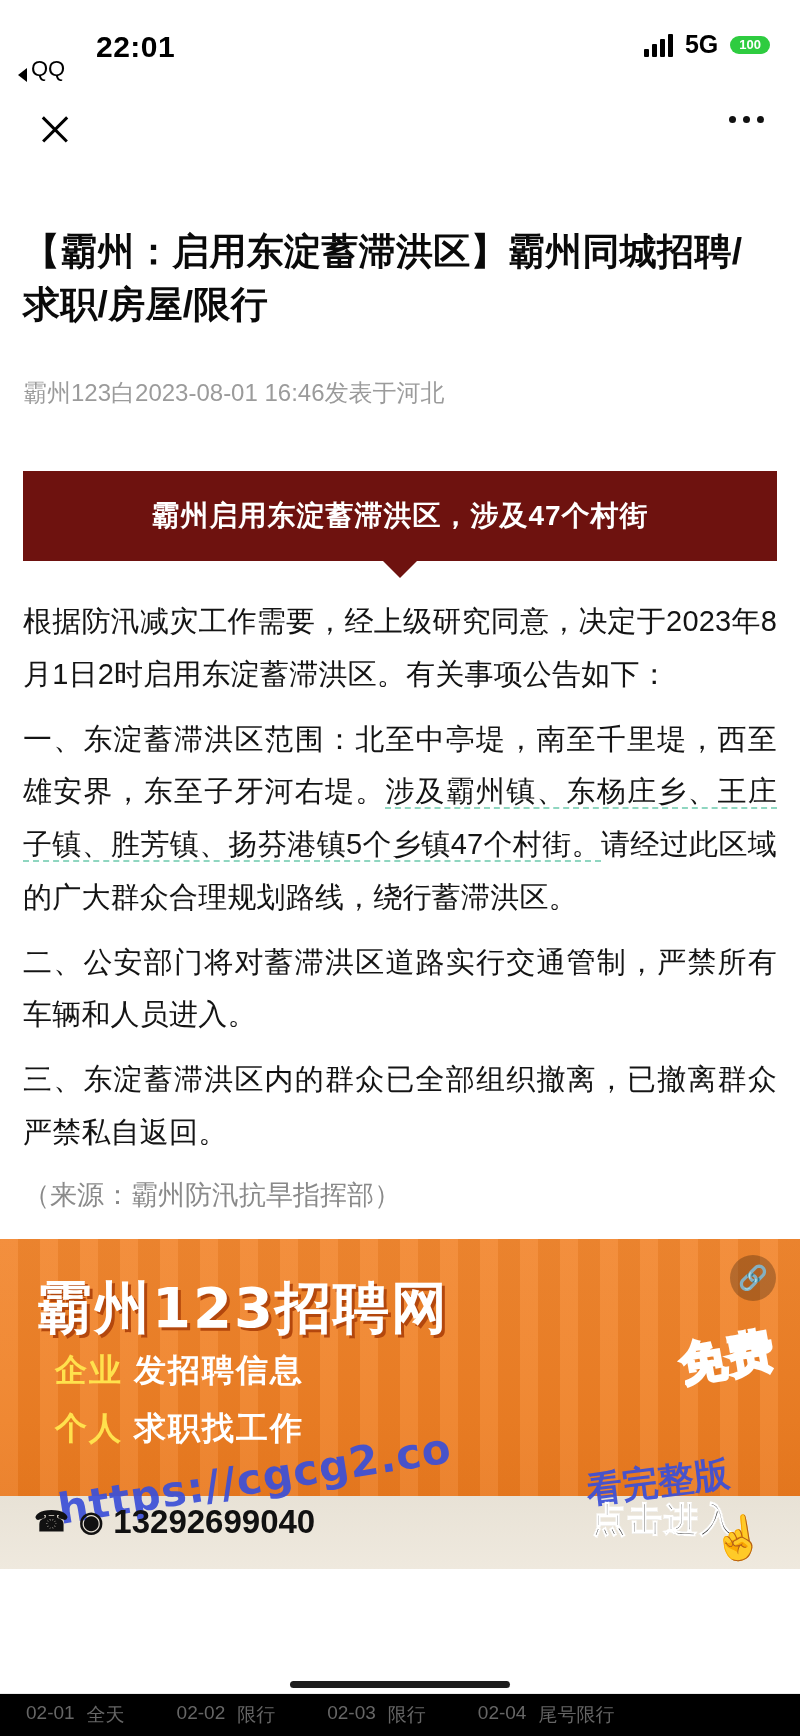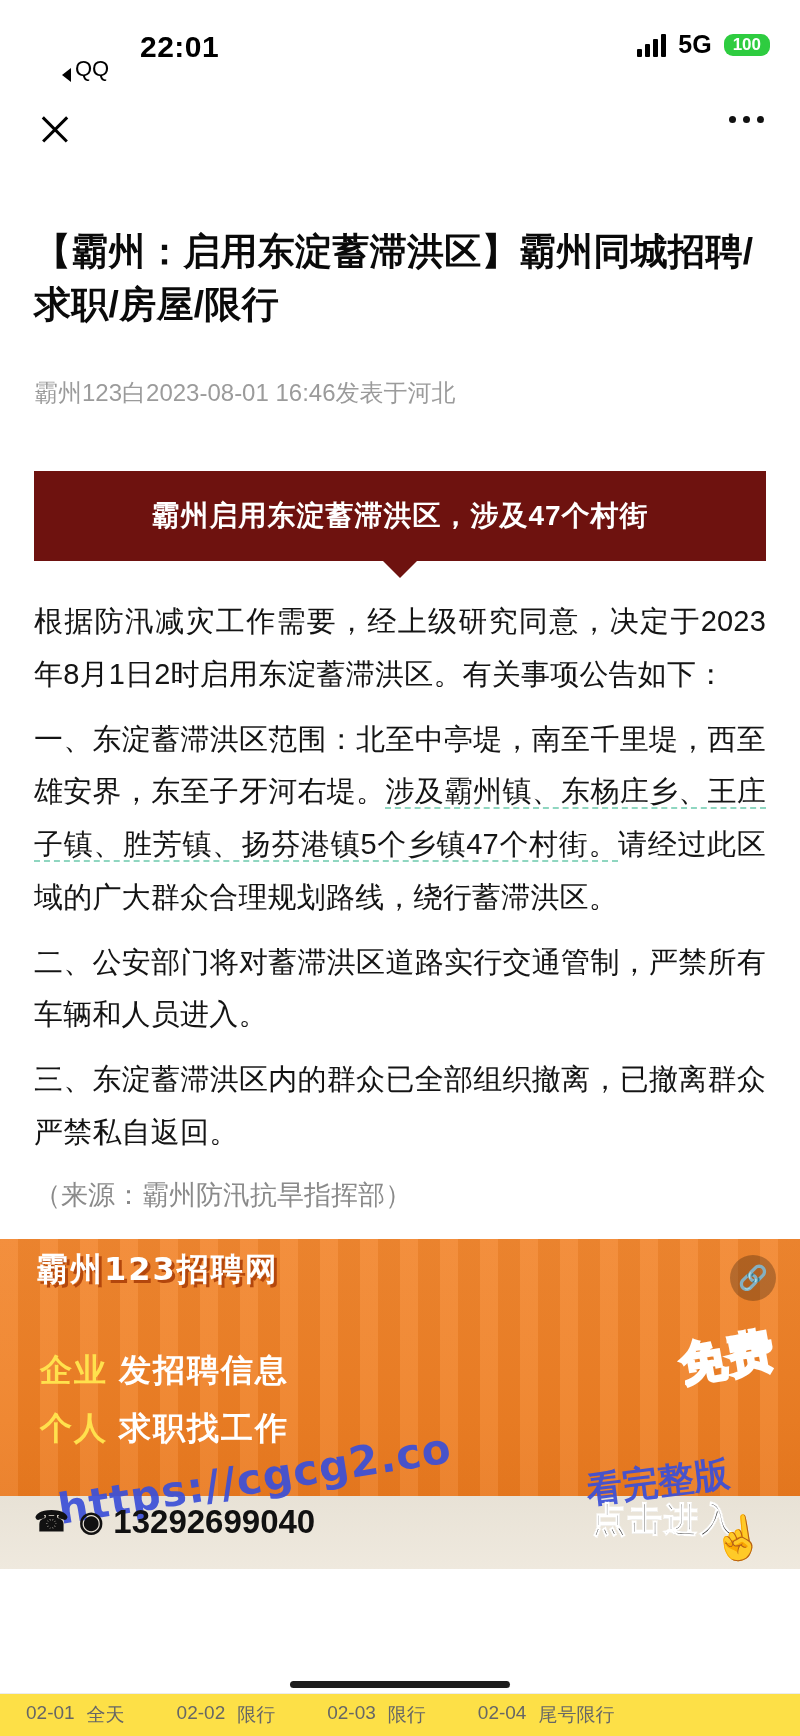--- a/index.html
+++ b/index.html
@@ -13,21 +13,20 @@
     font-family: "Liberation Sans", sans-serif;
     color: #1a1a1a;
     overflow: hidden;
     position: relative;
   }
 
   
   .statusbar {
     height: 96px;
     position: relative;
-    margin-left: 44px;
   }
   .status-time {
     position: absolute;
     left: 96px;
     top: 30px;
     font-size: 30px;
     font-weight: bold;
     letter-spacing: 0.5px;
     color: #000;
   }
@@ -73,21 +72,21 @@
   .signal i:nth-child(3){height:18px;}
   .signal i:nth-child(4){height:23px;}
   .net-label {
     font-size: 25px;
     font-weight: 600;
     color: #000;
   }
   .battery {
     background: #2ecc40;
     color: #fff;
-    font-size: 17px;
+    font-size: 13px;
     font-weight: bold;
     border-radius: 9px;
     padding: 2px 9px 3px 9px;
     line-height: 1;
     display: inline-block;
   }
 
   
   .navbar {
     height: 78px;
@@ -122,21 +121,21 @@
   }
   .nav-more span {
     width: 7px; height: 7px;
     background: #111;
     border-radius: 50%;
     display: block;
   }
 
   
   .article {
-    padding: 0 34px;
+    padding: 0 23px;
   }
   .headline {
     font-size: 37px;
     line-height: 1.42;
     font-weight: bold;
     color: #0a0a0a;
     margin: 52px 0 0 0;
     letter-spacing: 0.3px;
   }
   .meta {
@@ -197,37 +196,37 @@
     overflow: hidden;
   }
   .ad-stripes {
     position: absolute;
     inset: 0 0 22% 0;
     background: repeating-linear-gradient(90deg, rgba(255,255,255,0.07) 0 18px, rgba(0,0,0,0.03) 18px 40px);
   }
   .ad-title {
     position: absolute;
     left: 36px;
-    top: 9px;
-    font-size: 32px;
+    top: 32px;
+    font-size: 56px;
     font-weight: bold;
     color: #ffffff;
     letter-spacing: 2px;
     text-shadow: 3px 3px 0 #b3470d;
     font-family: "DejaVu Sans", sans-serif;
   }
   .ad-line {
     position: absolute;
     left: 40px;
     font-size: 32px;
     font-weight: bold;
     color: #ffffff;
     letter-spacing: 2px;
   }
-  .ad-line .k { color: #ffe14d; }
+  .ad-line .k { color: #ffe14d; margin-left: 15px; }
   .ad-line.l1 { top: 110px; }
   .ad-line.l2 { top: 168px; }
   .ad-burst {
     position: absolute;
     right: 24px;
     top: 88px;
     font-size: 46px;
     font-weight: bold;
     color: #e62b12;
     -webkit-text-stroke: 3px #ffffff;
@@ -301,21 +300,21 @@
     align-items: center;
     justify-content: center;
   }
 
   
   .bottom-strip {
     position: absolute;
     left: 0; right: 0;
     bottom: 0;
     height: 42px;
-    background: #fde047;
+    background: #000000;
     border-top: 1px solid #ececec;
     display: flex;
     align-items: center;
     padding: 0 26px;
     gap: 52px;
     font-size: 19px;
     color: #666;
     overflow: hidden;
   }
   .bottom-strip .cell { display: flex; gap: 12px; white-space: nowrap; }

